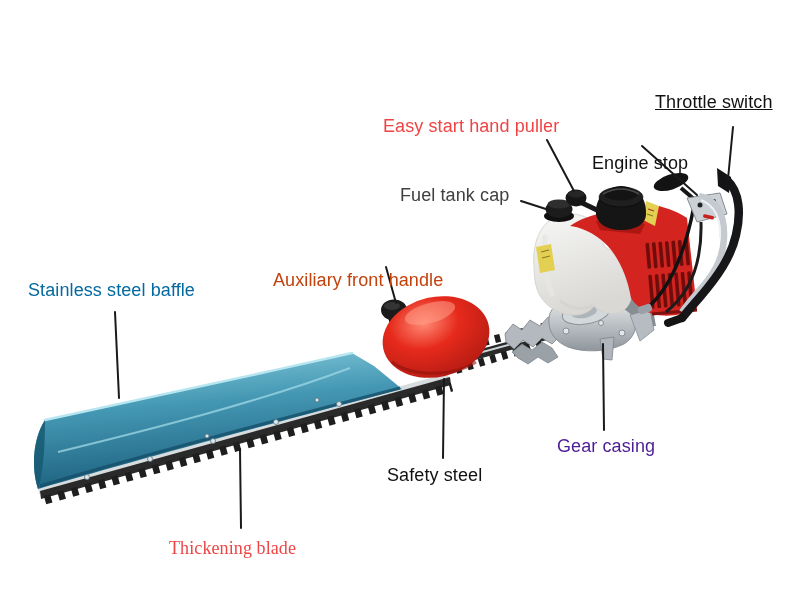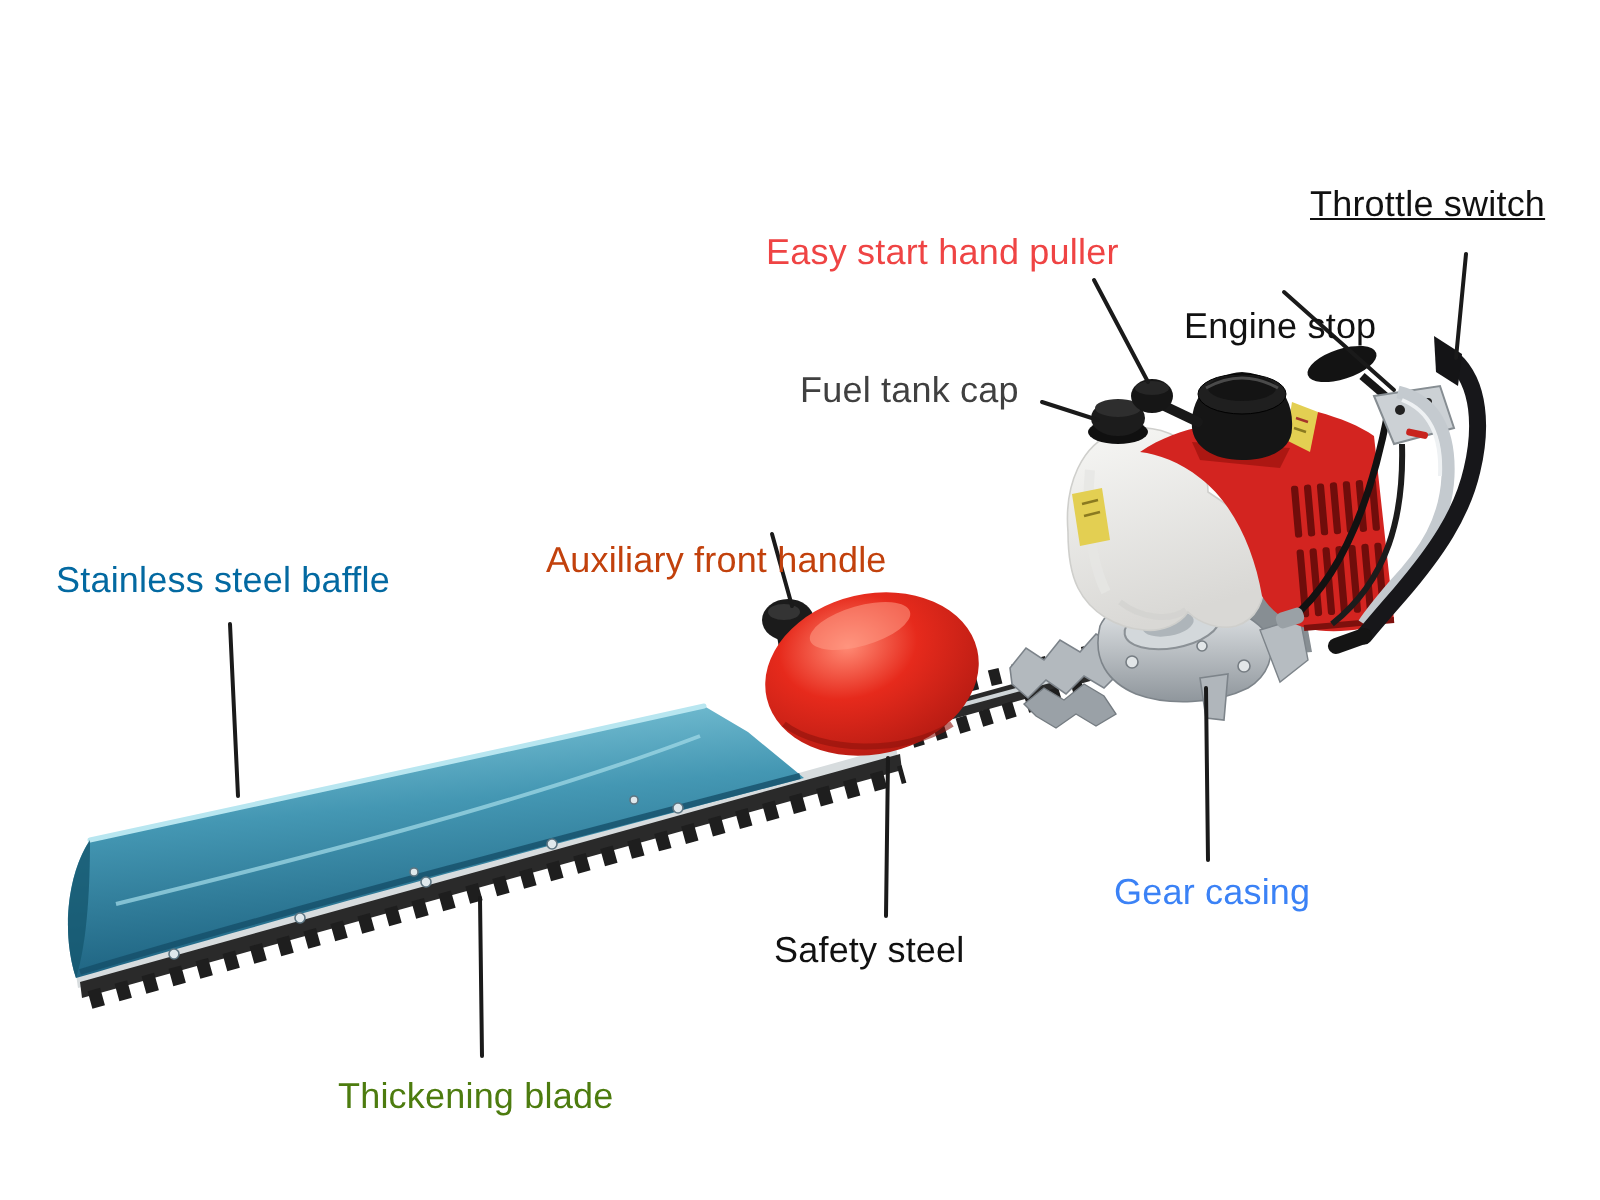--- a/index.html
+++ b/index.html
@@ -216,23 +216,23 @@
         <line x1="386" y1="267" x2="396" y2="303" stroke="#1a1a1a" stroke-width="2" stroke-linecap="round"></line>
         <line x1="521" y1="201" x2="549" y2="210" stroke="#1a1a1a" stroke-width="2" stroke-linecap="round"></line>
         <line x1="547" y1="140" x2="574" y2="191" stroke="#1a1a1a" stroke-width="2" stroke-linecap="round"></line>
         <line x1="642" y1="146" x2="697" y2="195" stroke="#1a1a1a" stroke-width="2" stroke-linecap="round"></line>
         <line x1="733" y1="127" x2="728" y2="179" stroke="#1a1a1a" stroke-width="2" stroke-linecap="round"></line>
       </g>
   </svg>
 
   <div id="labels-layer">
       <div class="part-label" style="left: 28px; top: 280px; color: #0369a1; font-size: 18px;">Stainless steel baffle</div>
-      <div class="part-label" style="left: 169px; top: 538px; color: #4d7c0f; font-size: 18px;">Thickening blade</div>
+      <div class="part-label" style="left: 169px; top: 538px; color: #ef4444; font-size: 18px; font-family: Liberation Serif, serif;">Thickening blade</div>
       <div class="part-label" style="left: 387px; top: 465px; color: rgb(17, 17, 17); font-size: 18px;">Safety steel</div>
-      <div class="part-label" style="left: 557px; top: 436px; color: #3b82f6; font-size: 18px;">Gear casing</div>
+      <div class="part-label" style="left: 557px; top: 436px; color: #4c1d95; font-size: 18px;">Gear casing</div>
       <div class="part-label" style="left: 273px; top: 242px; color: #c2410c; font-size: 18px; margin-top: 28px;">Auxiliary front handle</div>
       <div class="part-label" style="left: 400px; top: 185px; color: #404040; font-size: 18px;">Fuel tank cap</div>
       <div class="part-label" style="left: 383px; top: 116px; color: #ef4444; font-size: 18px;">Easy start hand puller</div>
       <div class="part-label" style="left: 592px; top: 117px; color: rgb(17, 17, 17); font-size: 18px; margin-top: 36px;">Engine stop</div>
       <div class="part-label" style="left: 655px; top: 92px; color: rgb(17, 17, 17); font-size: 18px; text-decoration: underline;">Throttle switch</div>
     </div>
 
 </div>
 
 </body></html>

